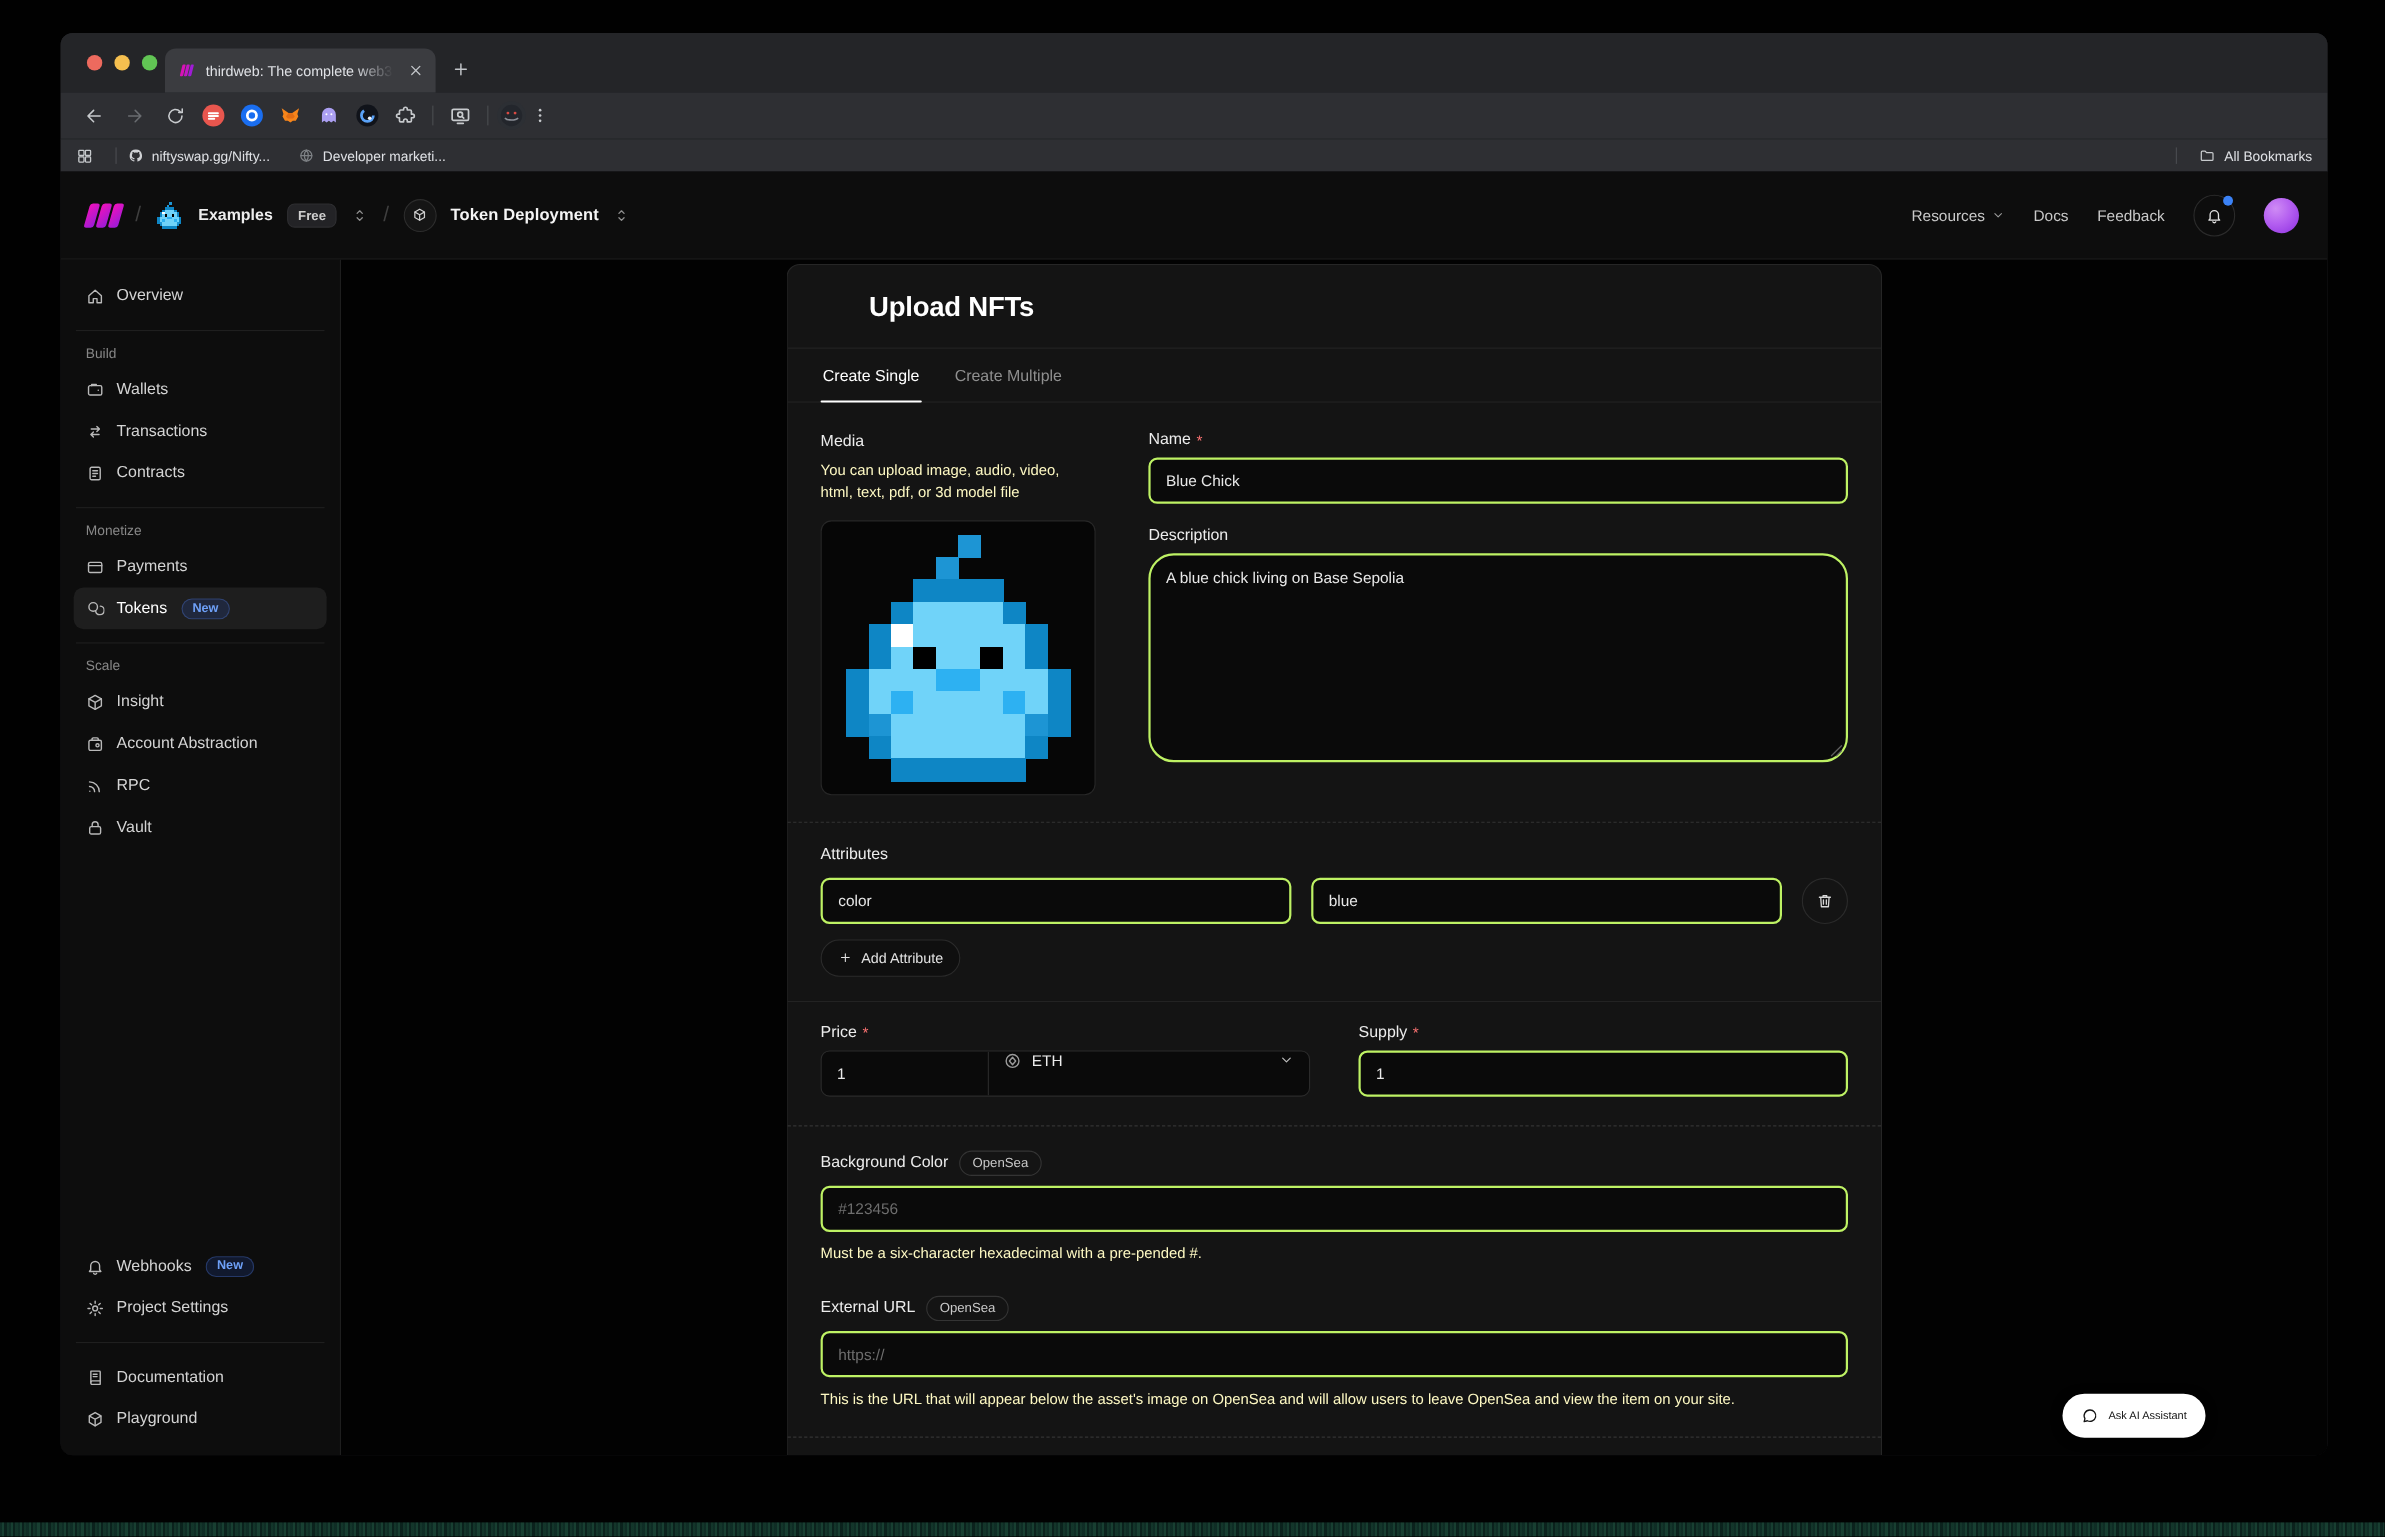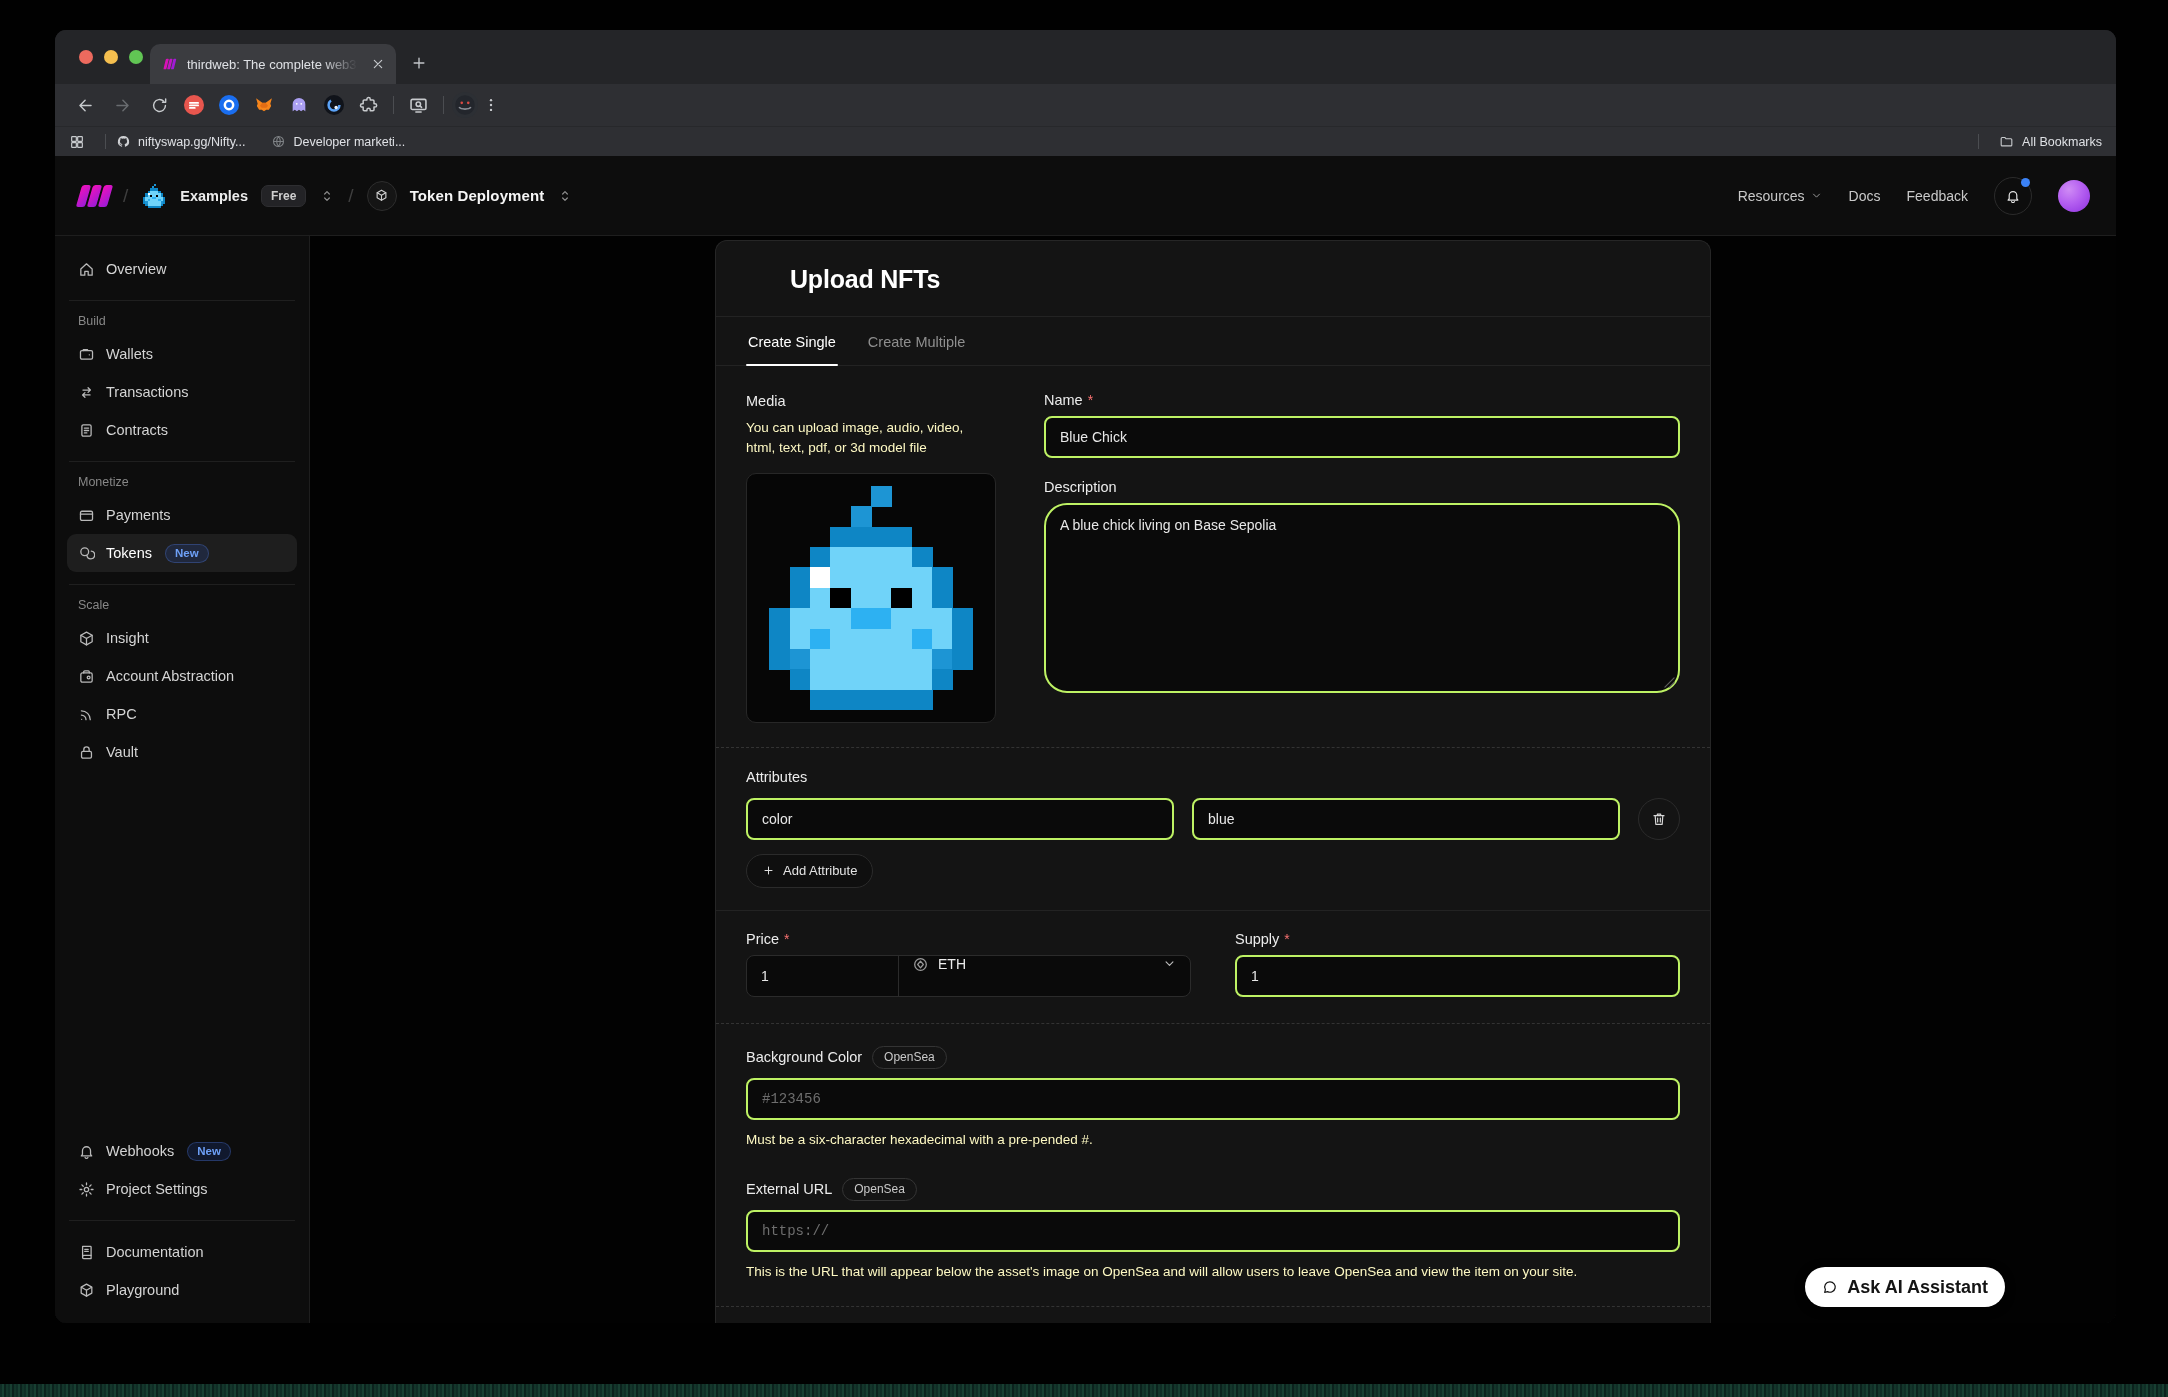--- a/index.html
+++ b/index.html
@@ -110,21 +110,21 @@
   .ctab.active::after{content:"";position:absolute;left:0;right:0;bottom:-1px;height:2px;background:#fff;border-radius:2px;}
 
   .sec{padding:24px 30px;}
   .sec.dashed-top{border-top:1px dashed #333;}
   .sec.solid-top{border-top:1px solid #232323;}
   .label{font-size:14.5px;font-weight:500;color:#ececec;display:inline-flex;align-items:center;}
   .req{color:#f87171;margin-left:5px;font-size:14px;}
   .help{font-size:13.5px;color:#fef9c3;line-height:1.5;}
   .tw-input{background:#0a0a0a;border:2px solid #bef264;border-radius:8px;height:42px;
             display:flex;align-items:center;padding:0 14px;font-size:14px;color:#e8e8e8;width:100%;}
-  .tw-input .ph{color:#6e6e6e;font-family:Liberation Mono, monospace;}
+  .tw-input .ph{color:#6e6e6e;}
   .badge-os{border:1px solid #343434;border-radius:999px;padding:3.5px 11px;font-size:12px;color:#c9c9c9;margin-left:10px;font-weight:400;}
 
   .media-grid{display:grid;grid-template-columns:268px 1fr;column-gap:30px;padding:26px 30px 24px;}
   .media-help{margin-top:8px;width:236px;}
   .media-box{margin-top:14px;width:250px;height:250px;background:#060606;border:1px solid #272727;
              border-radius:10px;display:flex;align-items:center;justify-content:center;overflow:hidden;cursor:pointer;}
   .media-box svg{width:248px;height:238px;display:block;}
   .fld-label{margin-bottom:8px;display:flex;align-items:center;}
   .name-input{margin-top:0;}
   .desc-wrap{margin-top:21px;}
@@ -151,21 +151,21 @@
   .cur-select .chev{margin-left:auto;width:15px;height:15px;color:#bdbdbd;}
   .supply-input{margin-top:8px;}
 
   .sub-input{margin-top:9px;}
   .sub-help{margin-top:10px;}
 
   .footer{padding:24px 30px;display:flex;justify-content:flex-end;gap:14px;}
 
   .ai-pill{position:absolute;right:111px;bottom:16px;height:40px;background:#fff;color:#141414;
            border-radius:20px;display:flex;align-items:center;gap:9px;padding:0 17px;
-           font-size:18px;font-weight:700;box-shadow:0 2px 10px rgba(0,0,0,.5);cursor:pointer;z-index:5;}
+           font-size:10px;font-weight:400;box-shadow:0 2px 10px rgba(0,0,0,.5);cursor:pointer;z-index:5;}
   .ai-pill .icn{width:16px;height:16px;}
 </style>
 </head>
 <body>
 
 <div class="stage">
   <div class="desktop-strip"></div>
 
   <div class="window">
 

